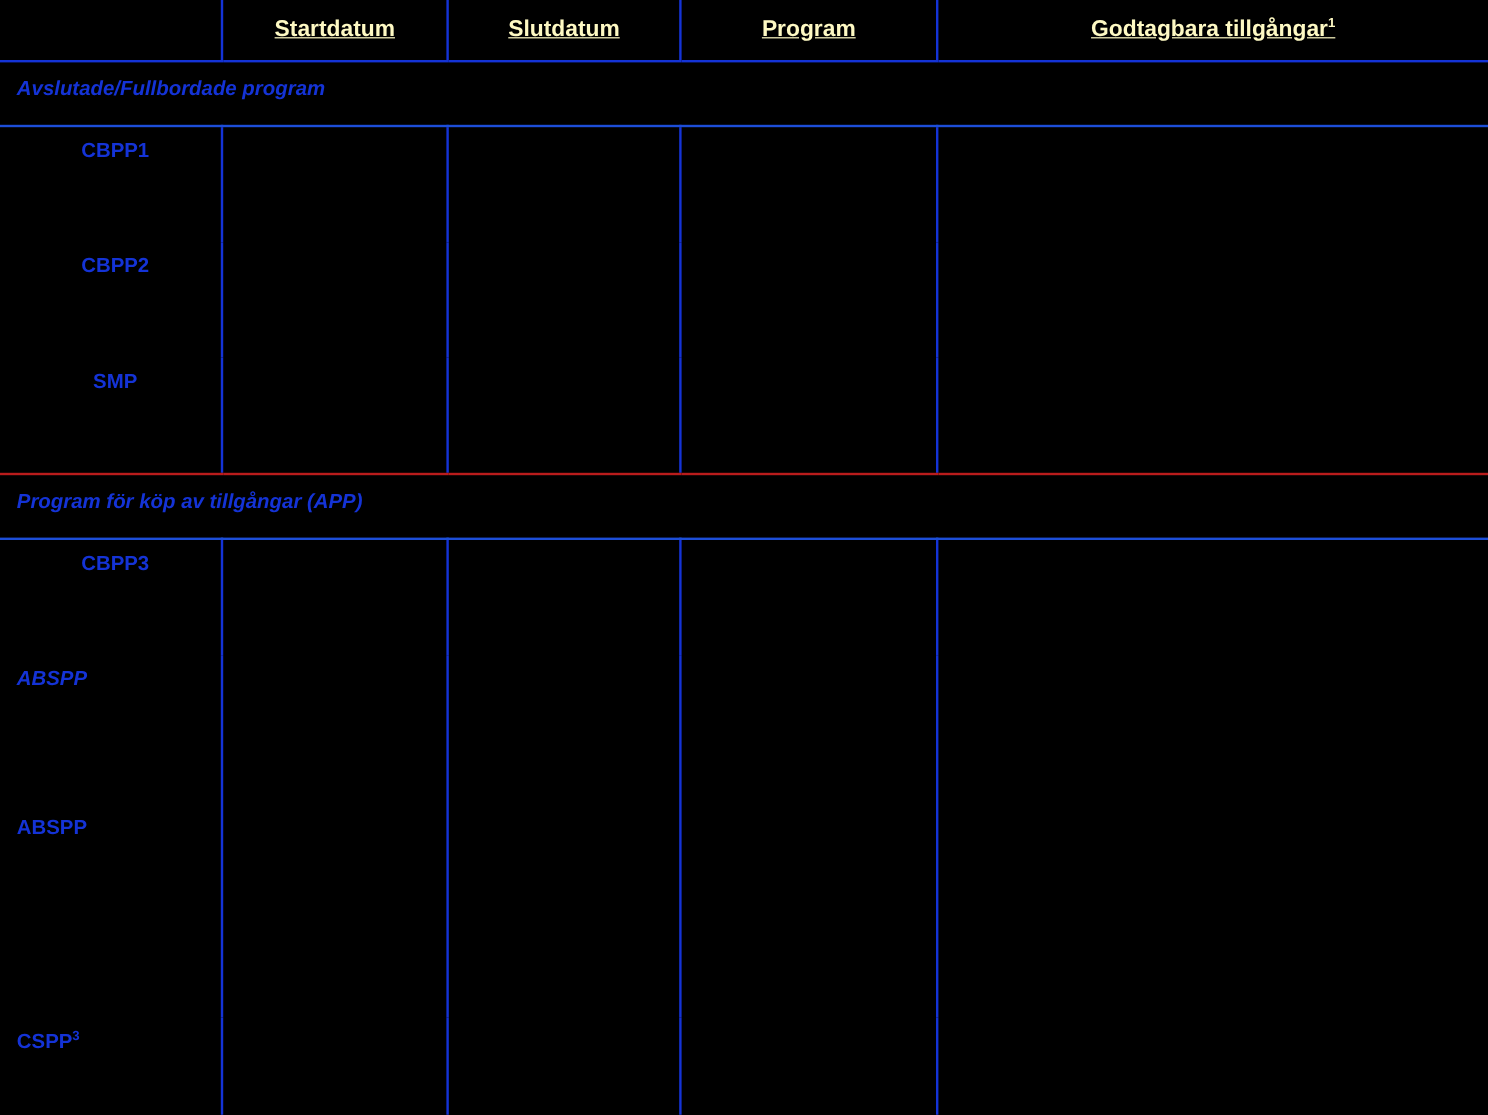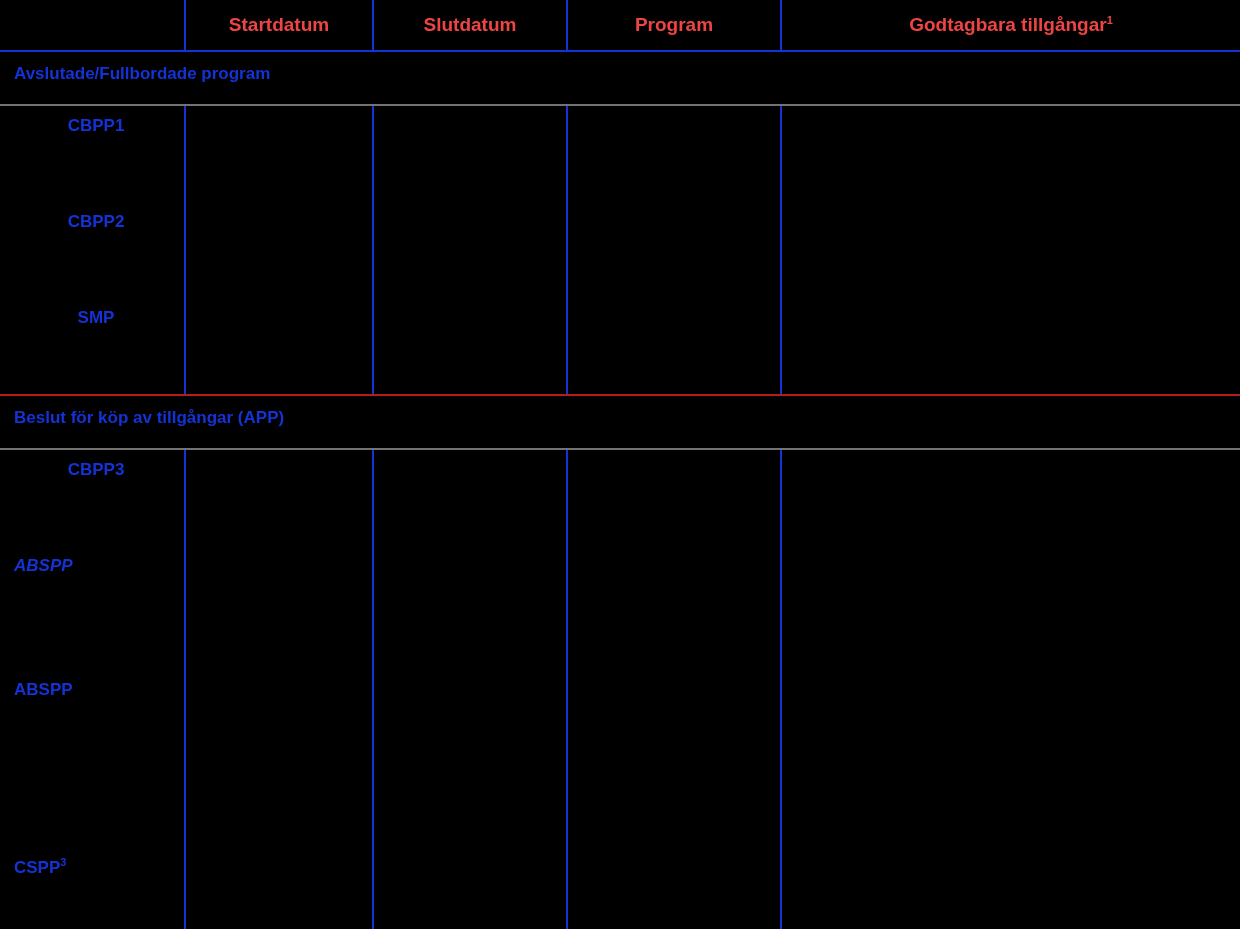--- a/index.html
+++ b/index.html
@@ -28,46 +28,48 @@
   }
   table.prog-table col.c0 { width: 185px; }
   table.prog-table col.c1 { width: 188px; }
   table.prog-table col.c2 { width: 194px; }
   table.prog-table col.c3 { width: 214px; }
   table.prog-table col.c4 { width: 459px; }
 
   thead th {
     font-size: 19px;
     font-weight: bold;
-    color: #ef4444;
+    color: #fef9c3;
     padding: 0 6px 14px 6px;
     border-bottom: 2px solid #1433d6;
     vertical-align: bottom;
     height: 36px;
+    text-decoration: underline;
   }
   thead th.blank-head {
     border-bottom: 2px solid #1433d6;
   }
   thead th.vline {
     border-left: 2px solid #1433d6;
   }
   tbody td {
     font-size: 17px;
     font-weight: bold;
     color: #1433d6;
     vertical-align: top;
     padding: 10px 6px 10px 14px;
     background: #000000;
   }
   tr.section td {
     font-size: 17px;
     font-weight: bold;
-    border-bottom: 2px solid #737373;
+    border-bottom: 2px solid #1d4ed8;
     padding: 12px 4px 12px 14px;
     height: 28px;
+    font-style: italic;
   }
   tr.group-end td {
     border-bottom: 2px solid #b91c1c;
   }
   td.vline {
     border-left: 2px solid #1433d6;
   }
   td.label-cell {
     white-space: nowrap;
   }
@@ -130,21 +132,21 @@
         <td class="label-cell">
             <span class="cellbody row-spacer-sm">SMP</span>
           </td>
         <td class="vline"></td>
         <td class="vline"></td>
         <td class="vline"></td>
         <td class="vline"></td>
       </tr>
 
       <tr class="section">
-        <td colspan="5">Beslut för köp av tillgångar (APP)</td>
+        <td colspan="5">Program för köp av tillgångar (APP)</td>
       </tr>
       <tr>
         <td class="label-cell">
             <span class="cellbody row-spacer-sm">CBPP3</span>
           </td>
         <td class="vline"></td>
         <td class="vline"></td>
         <td class="vline"></td>
         <td class="vline"></td>
       </tr>

